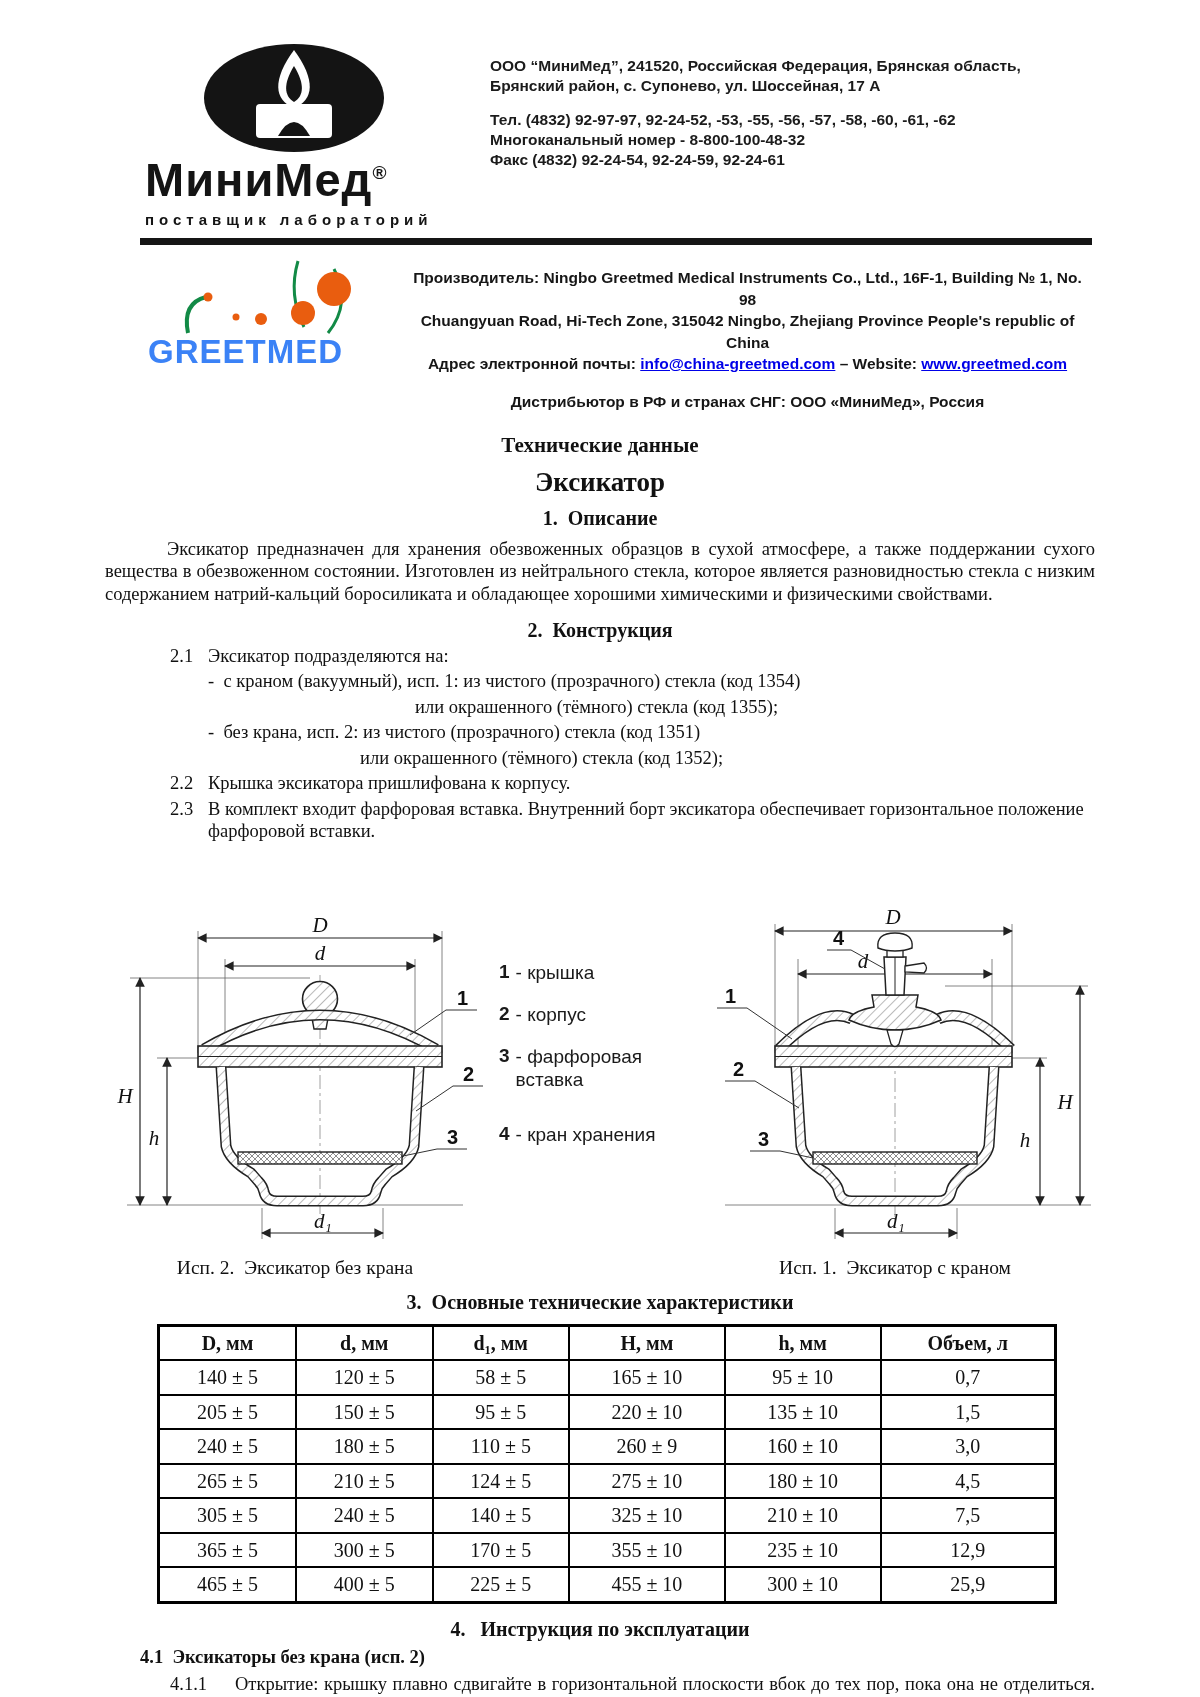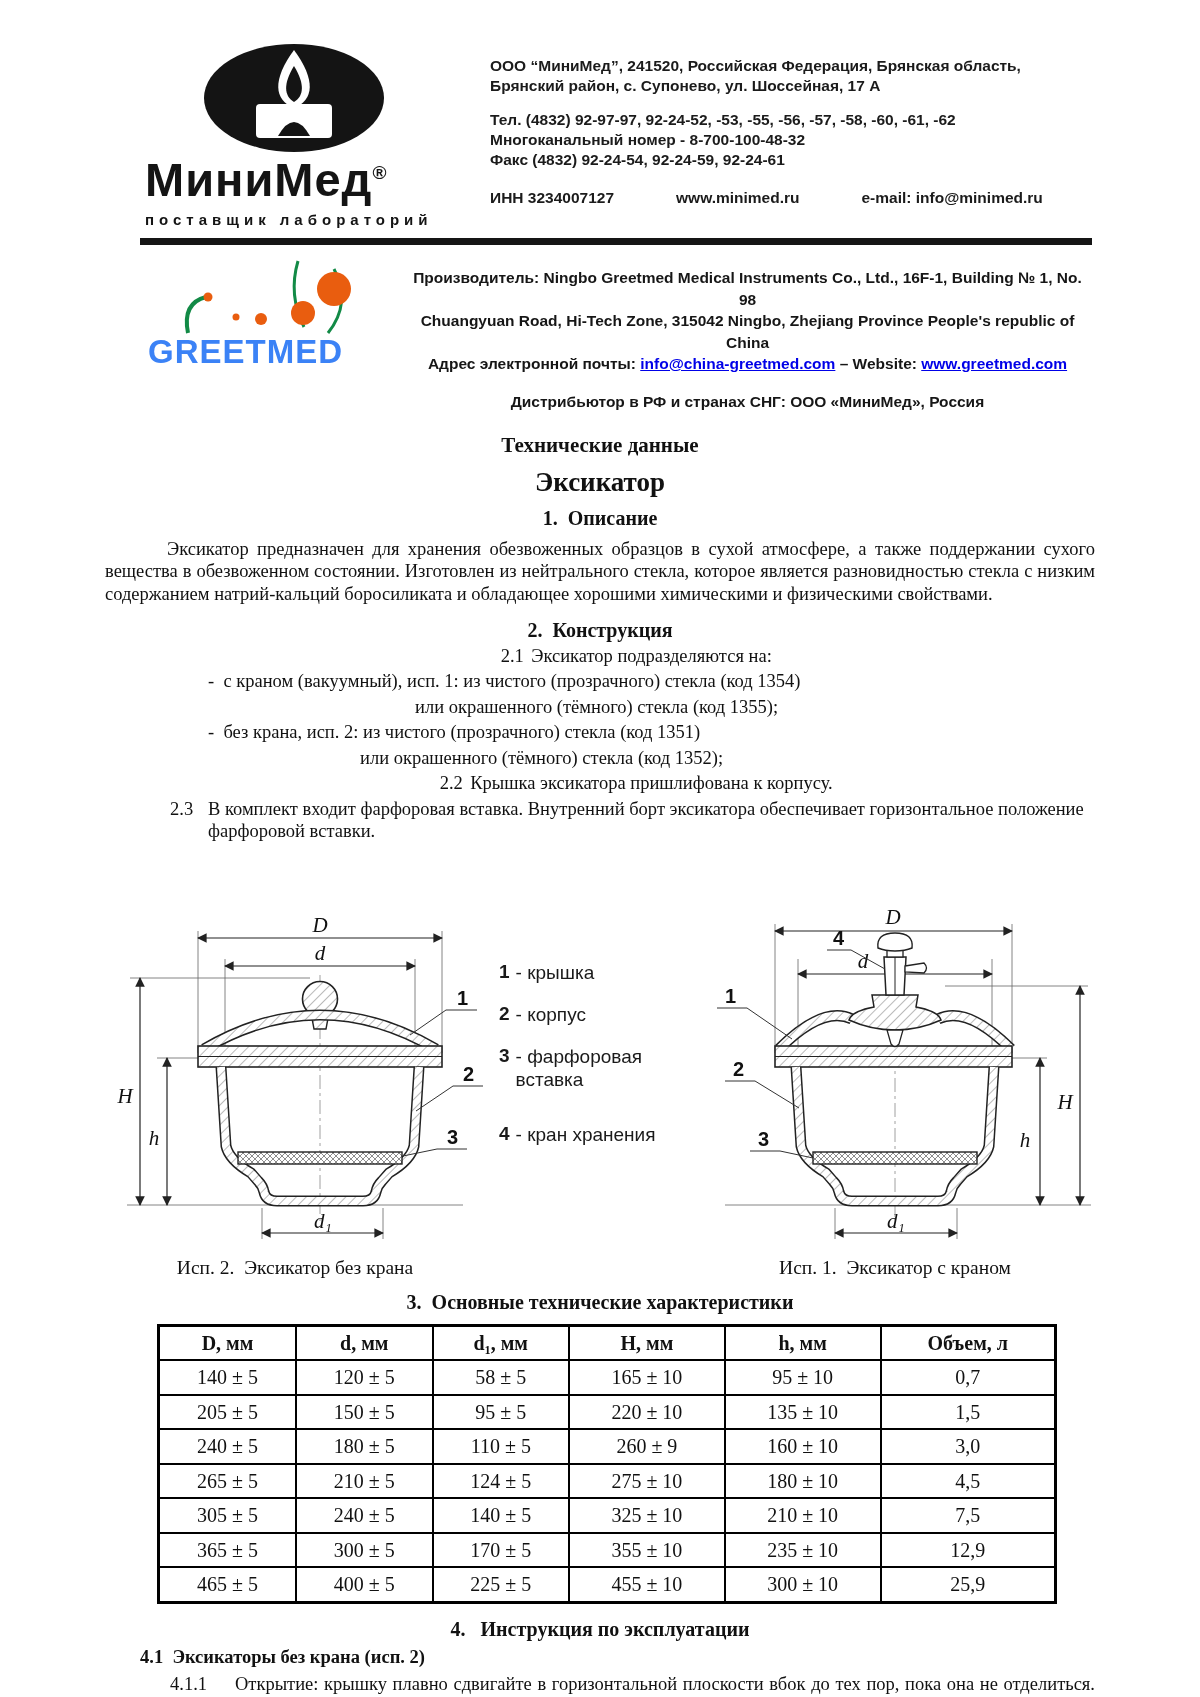--- a/index.html
+++ b/index.html
@@ -33,21 +33,21 @@
     font-weight:700; font-size:15.5px; line-height:21.5px; color:#161616; padding-top:12px; }
   .blue-link { color:#0000e8; text-decoration:underline; }
   .distributor { margin-top:16px; }
   
   .doc { width:990px; margin:0 auto; padding-top:22px; font-size:18.5px; line-height:22.5px; }
   .h-center { text-align:center; font-weight:700; }
   .title1 { font-size:21px; }
   .title2 { font-size:27px; margin-top:14px; }
   .sec-head { font-size:20px; margin-top:14px; }
   .para { text-align:justify; text-indent:62px; margin-top:8px; }
-  .num-item { padding-left:103px; text-indent:-38px; margin-top:3px;text-align:center; }
+  .num-item { padding-left:103px; text-indent:-38px; margin-top:3px; }
   .num-item .num { display:inline-block; width:38px; text-indent:0; }
   .bullet-line { padding-left:103px; margin-top:3px; }
   .bullet-cont1 { padding-left:310px; margin-top:3px; }
   .bullet-cont2 { padding-left:255px; margin-top:3px; }
   .item-23 { text-align:left; }
   
   .figures-row { display:flex; justify-content:space-between; margin-top:10px; }
   .fig-left { width:380px; flex:none; }
   .fig-right { width:400px; flex:none; }
   .figure-legend { width:182px; flex:none; padding-top:108px;
@@ -93,27 +93,22 @@
       <div class="logo-wordmark"><span>МиниМед</span><span class="logo-reg">®</span></div>
       <div class="logo-tagline">поставщик лабораторий</div>
     </div>
     <div class="contact-block">
       <div class="contact-group">
         <div>ООО “МиниМед”, 241520, Российская Федерация, Брянская область,</div>
         <div>Брянский район, с. Супонево, ул. Шоссейная, 17 А</div>
       </div>
       <div class="contact-group">
         <div>Тел. (4832) 92-97-97, 92-24-52, -53, -55, -56, -57, -58, -60, -61, -62</div>
-        <div>Многоканальный номер - 8-700-100-48-32</div>
+        <div>Многоканальный номер - 8-800-100-48-32</div>
         <div>Факс (4832) 92-24-54, 92-24-59, 92-24-61</div>
-      </div>
-      <div class="contact-bottom">
-        <div class="cb">ИНН 3234007127</div>
-        <div class="cb">www.minimed.ru</div>
-        <div class="cb">e-mail: info@minimed.ru</div>
       </div>
     </div>
   </div>
 
   <div class="black-bar"></div>
 
   <div class="band2">
     <div class="greetmed-block">
       <svg width="250" height="80" viewBox="0 0 250 80">
         <path d="M150 6 Q140 40 156 72" stroke="#128a46" stroke-width="3" fill="none"></path>

